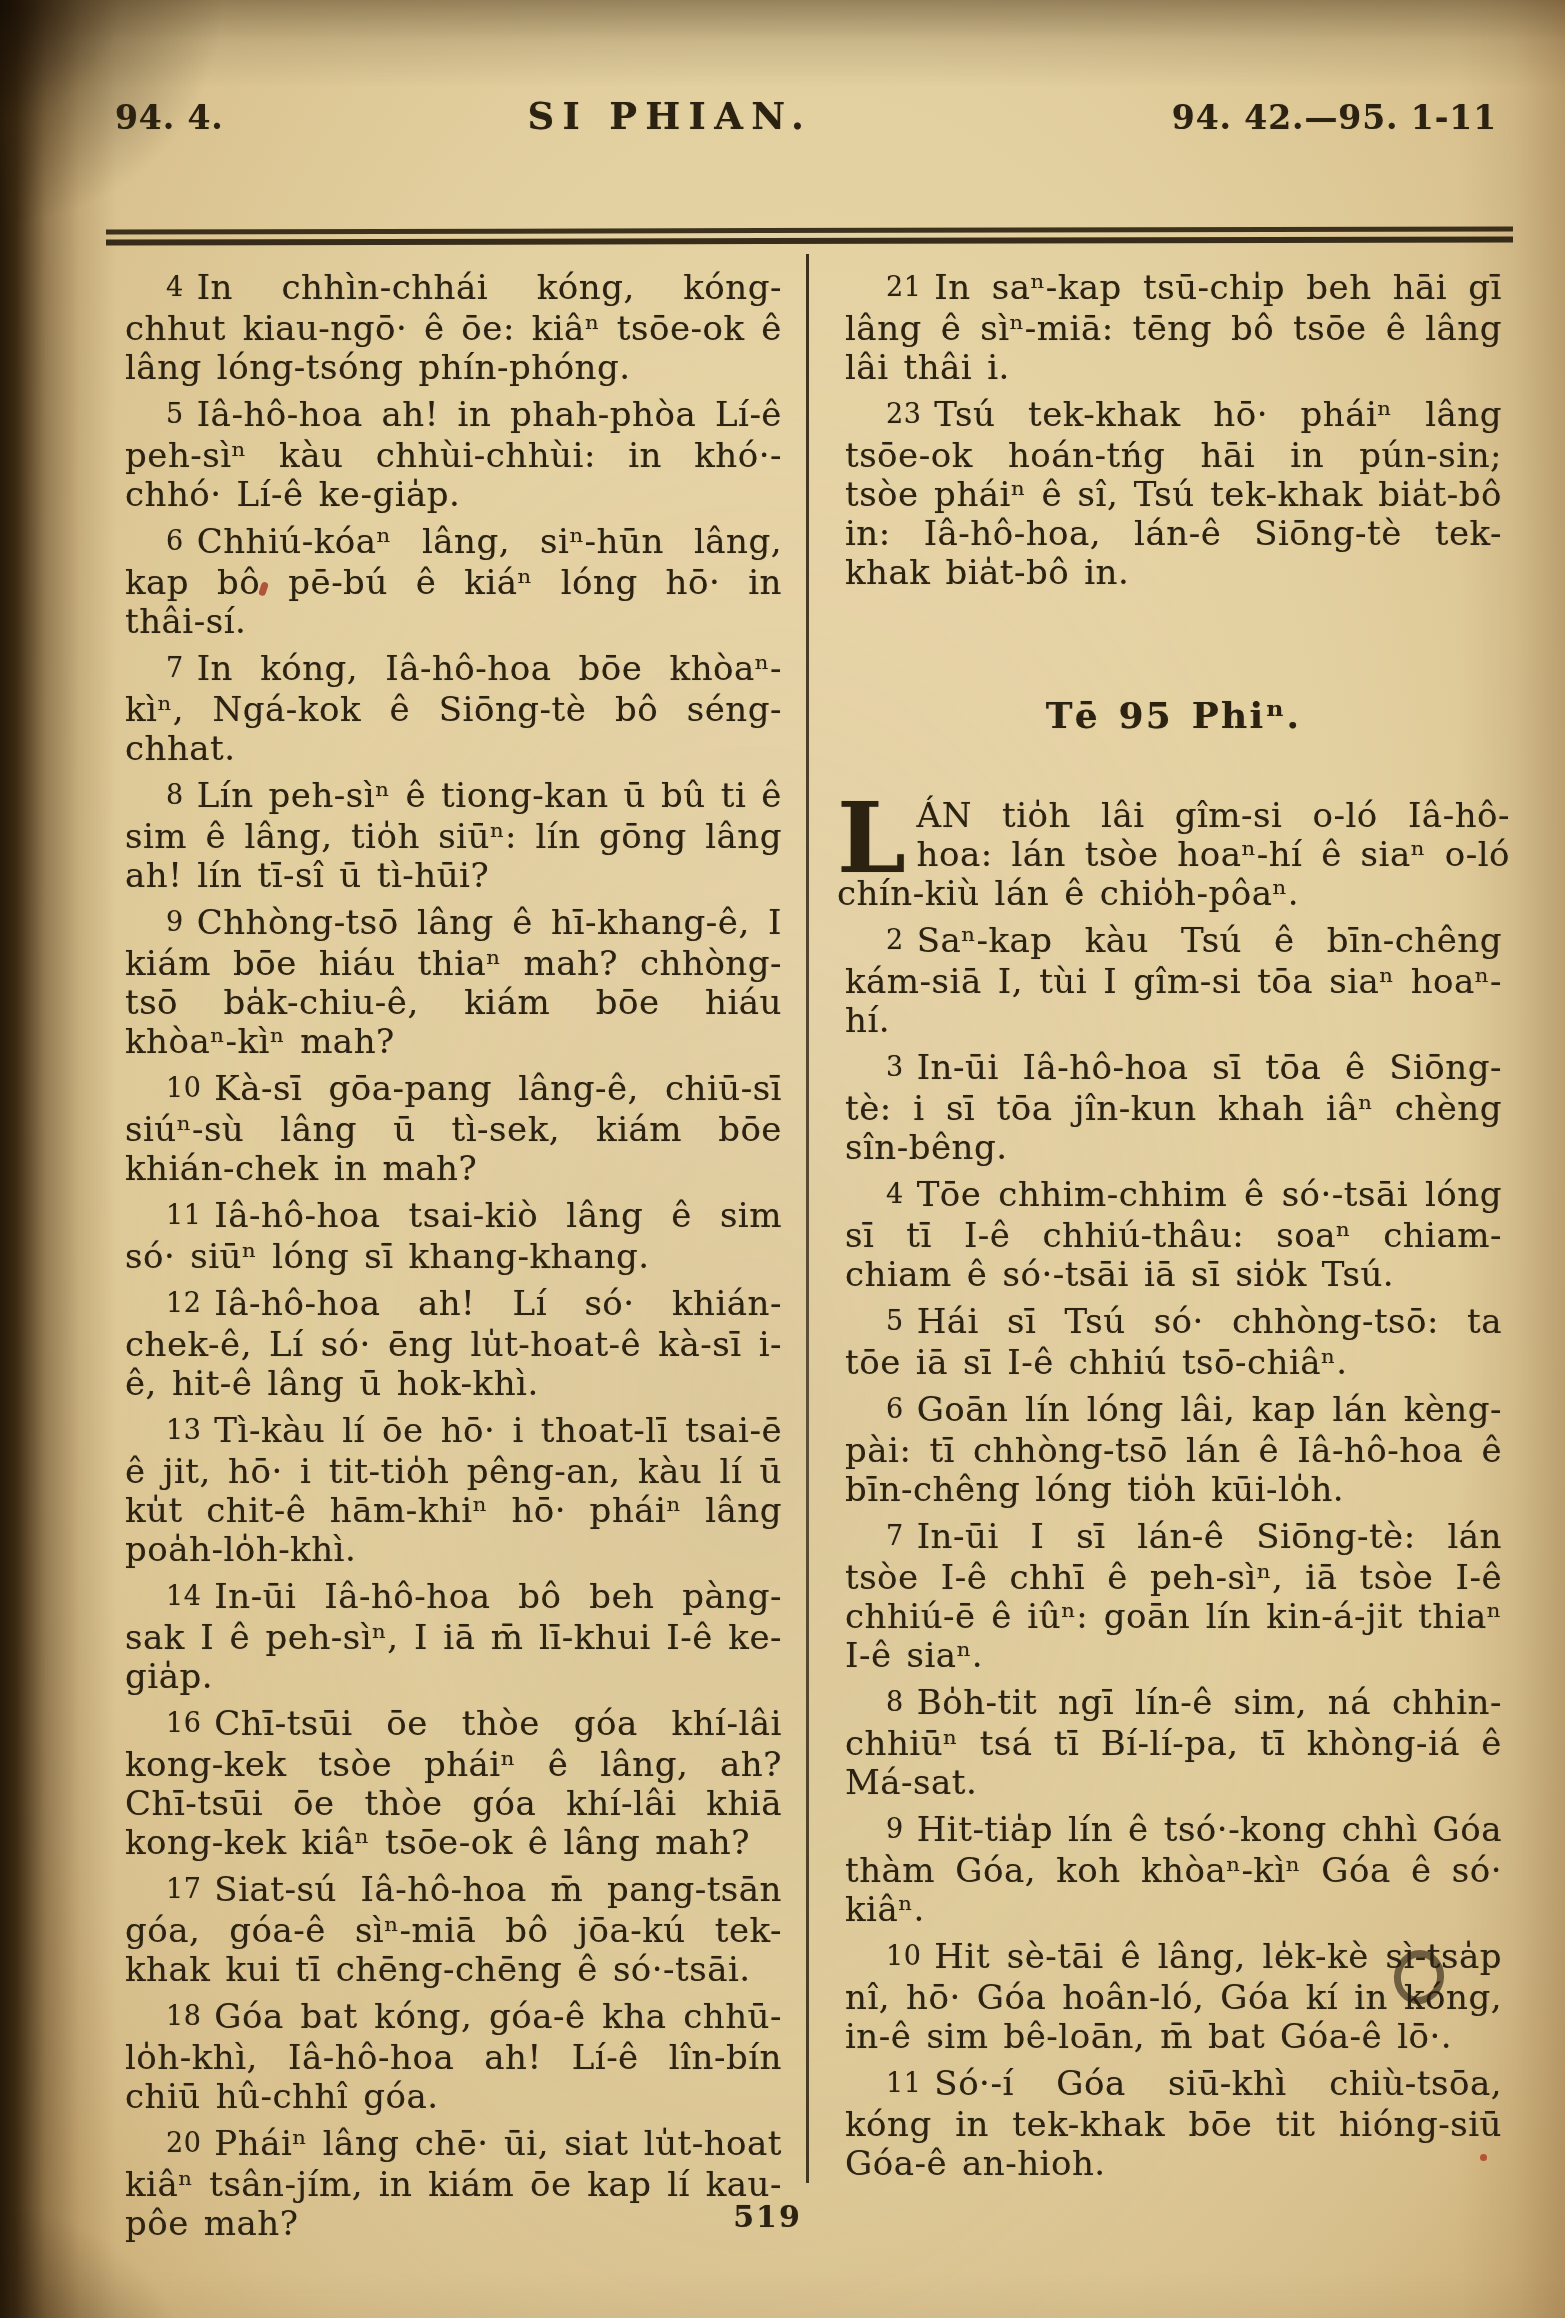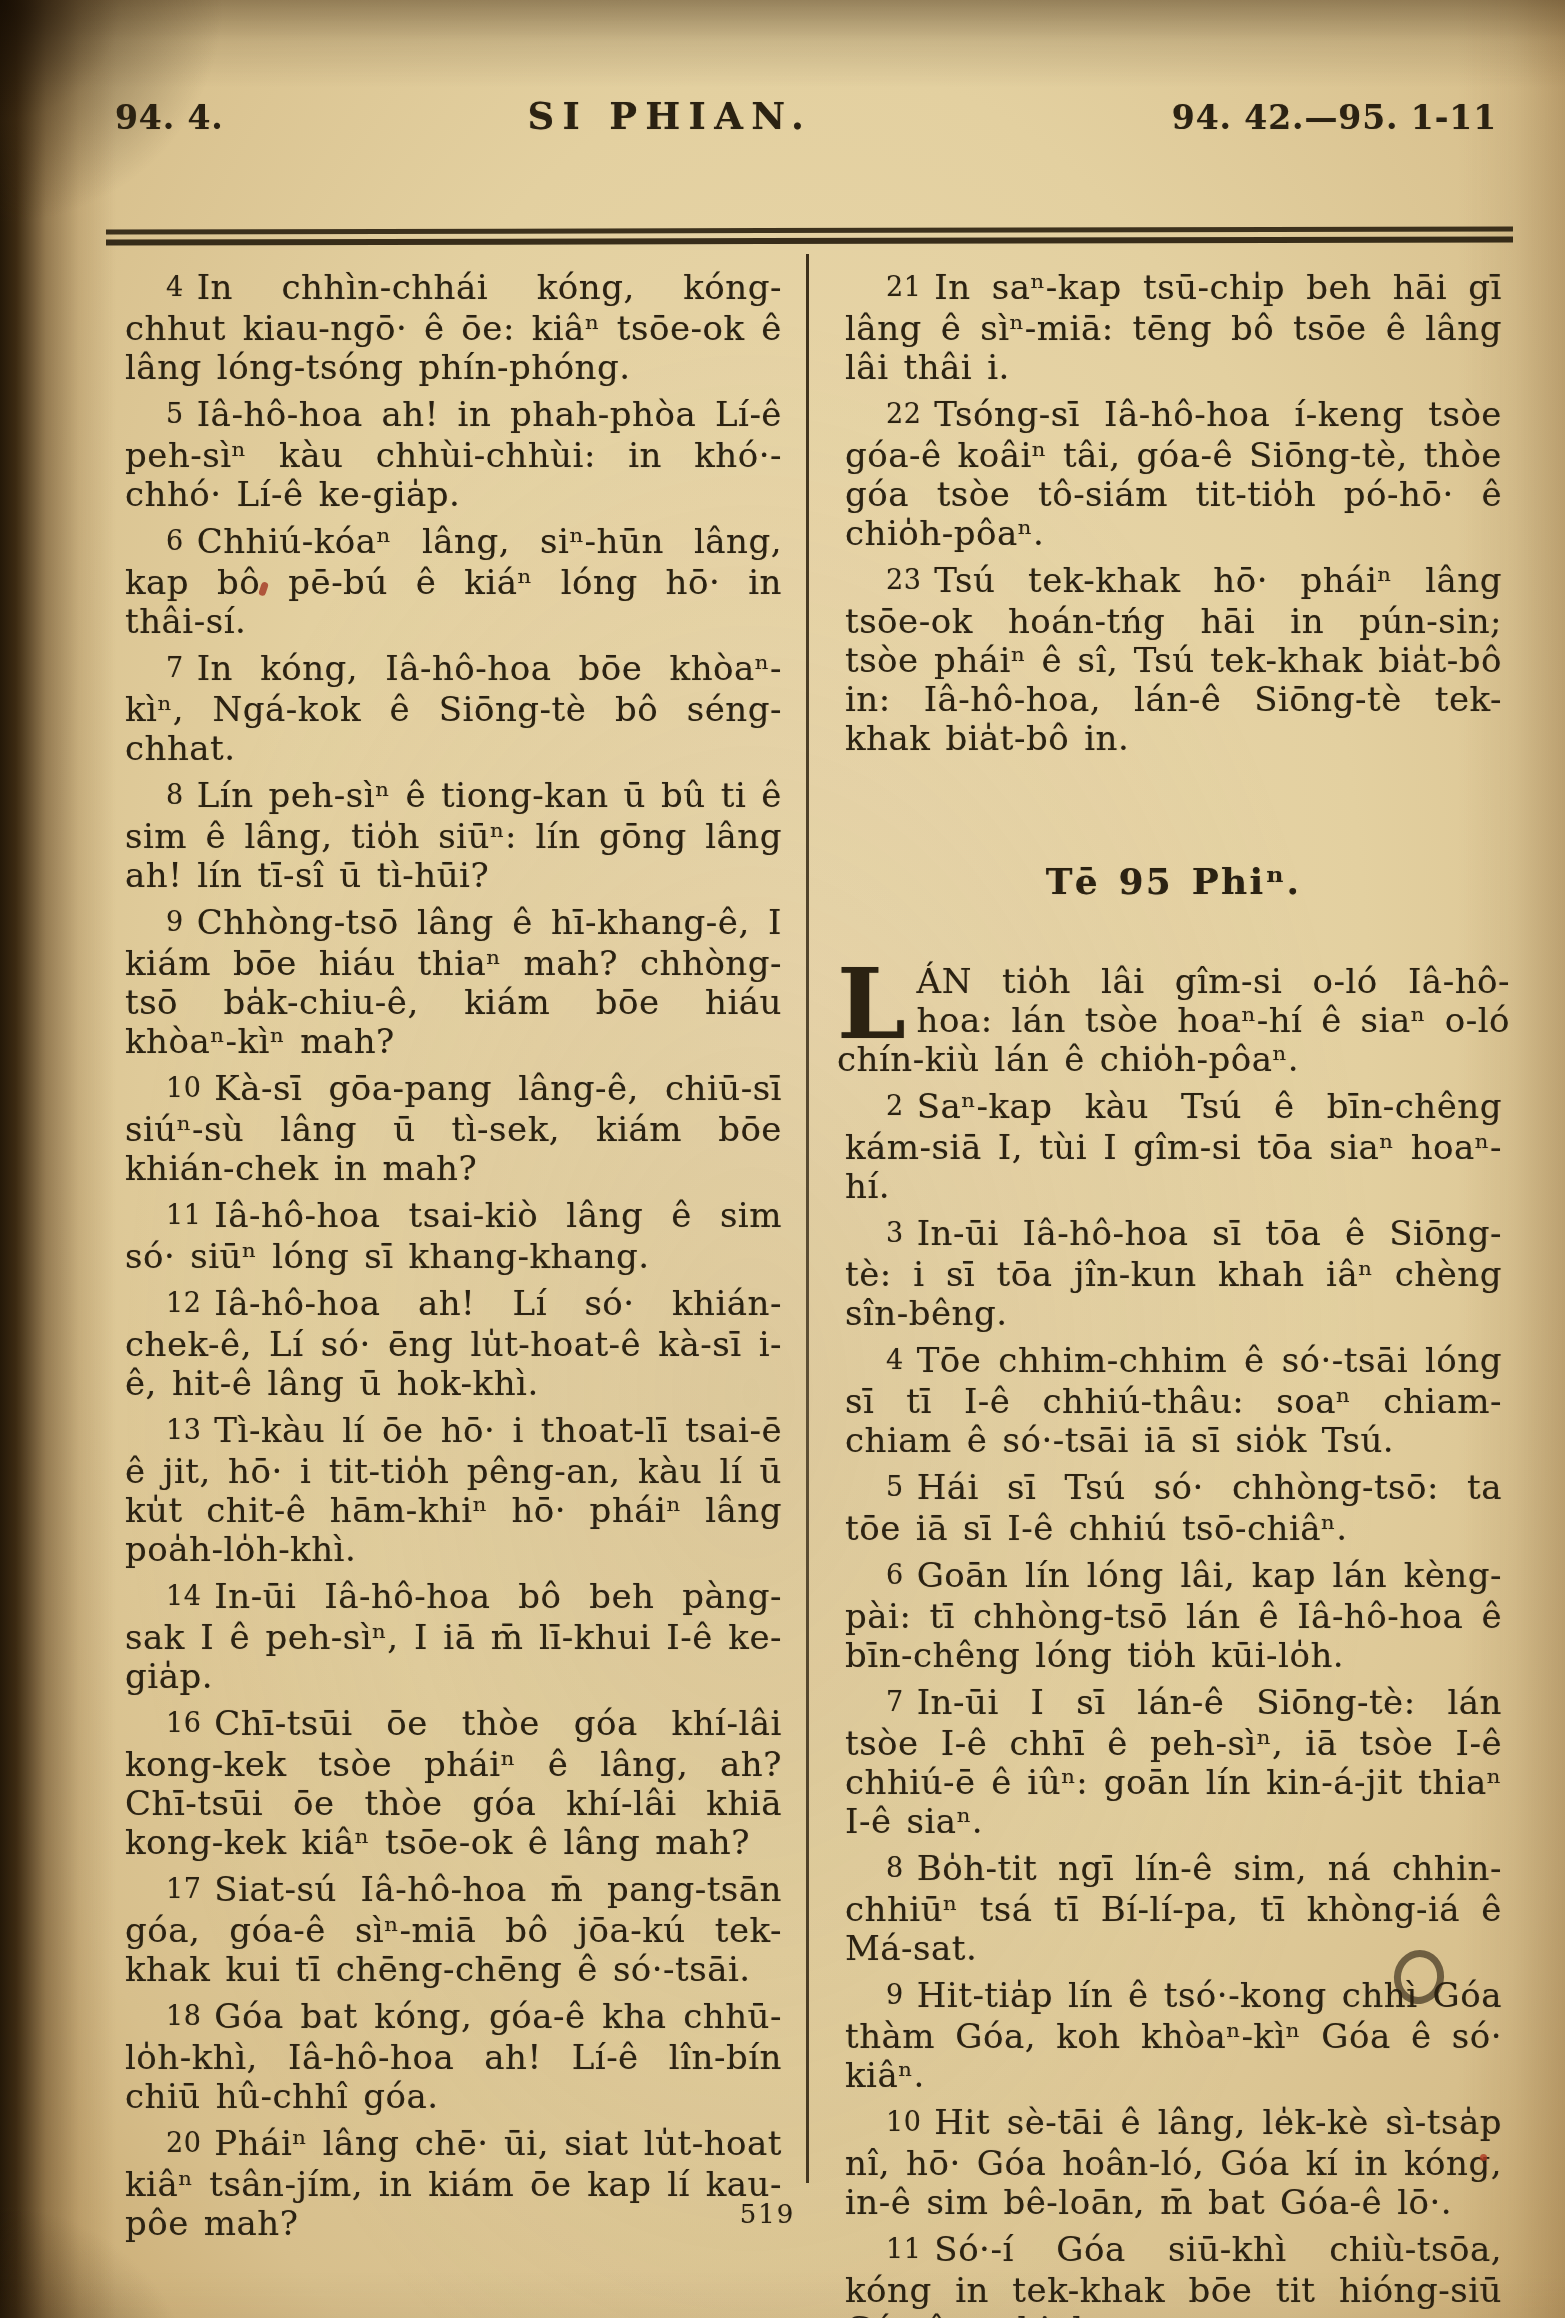--- a/index.html
+++ b/index.html
@@ -49,21 +49,21 @@
     font-size:36px; font-weight:bold; letter-spacing:2.3px;
   }
   p.first-verse{ margin:0; text-indent:0; }
   .dropcap{
     float:left; font-size:98px; line-height:73px; font-weight:bold;
     margin:4.6px 10.2px 0 0;
   }
 
   .page-number{
     position:absolute; left:0; top:2199px; width:1535px; text-align:center;
-    font-size:26px; font-weight:normal; letter-spacing:1.9px;
+    font-size:30px; font-weight:bold; letter-spacing:1.9px;
   }
 
   
   .ink-blot{
     position:absolute; left:1394px; top:1950px; width:36px; height:40px;
     border:7px solid rgba(42,31,14,.72); border-radius:50%;
     transform:rotate(12deg); opacity:.85;
   }
   .red-speck-a{ position:absolute; left:260px; top:582px; width:7.4px; height:14px;
     background:#a23723; border-radius:3.7px; transform:rotate(18deg); opacity:.8; }
@@ -102,21 +102,20 @@
         <p class="verse"><span class="vnum">17</span><span>Siat-sú Iâ-hô-hoa m̄ pang-tsān góa, góa-ê sìⁿ-miā bô jōa-kú tek-khak kui tī chēng-chēng ê só·-tsāi.</span></p>
         <p class="verse"><span class="vnum">18</span><span>Góa bat kóng, góa-ê kha chhū-lo̍h-khì, Iâ-hô-hoa ah! Lí-ê lîn-bín chiū hû-chhî góa.</span></p>
         <p class="verse"><span class="vnum">20</span><span>Pháiⁿ lâng chē· ūi, siat lu̍t-hoat kiâⁿ tsân-jím, in kiám ōe kap lí kau-pôe mah?</span></p>
       </div>
   </div>
 
   <div class="col col-right">
     <div>
 
     <p class="verse"><span class="vnum">21</span><span>In saⁿ-kap tsū-chi̍p beh hāi gī lâng ê sìⁿ-miā: tēng bô tsōe ê lâng lâi thâi i.</span></p>
-        <p class="verse"><span class="vnum">22</span><span>Tsóng-sī Iâ-hô-hoa í-keng tsòe góa-ê koâiⁿ tâi, góa-ê Siōng-tè, thòe góa tsòe tô-siám tit-tio̍h pó-hō· ê chio̍h-pôaⁿ.</span></p>
         <p class="verse"><span class="vnum">23</span><span>Tsú tek-khak hō· pháiⁿ lâng tsōe-ok hoán-tńg hāi in pún-sin; tsòe pháiⁿ ê sî, Tsú tek-khak bia̍t-bô in: Iâ-hô-hoa, lán-ê Siōng-tè tek-khak bia̍t-bô in.</span></p>
       </div>
 
     <h2 class="chapter-heading">Tē 95 Phiⁿ.</h2>
 
     <p class="first-verse"><span class="dropcap">L</span><span>ÁN tio̍h lâi gîm-si o-ló Iâ-hô-hoa: lán tsòe hoaⁿ-hí ê siaⁿ o-ló chín-kiù lán ê chio̍h-pôaⁿ.</span></p>
 
     <div>
 
     <p class="verse"><span class="vnum">2</span><span>Saⁿ-kap kàu Tsú ê bīn-chêng kám-siā I, tùi I gîm-si tōa siaⁿ hoaⁿ-hí.</span></p>

